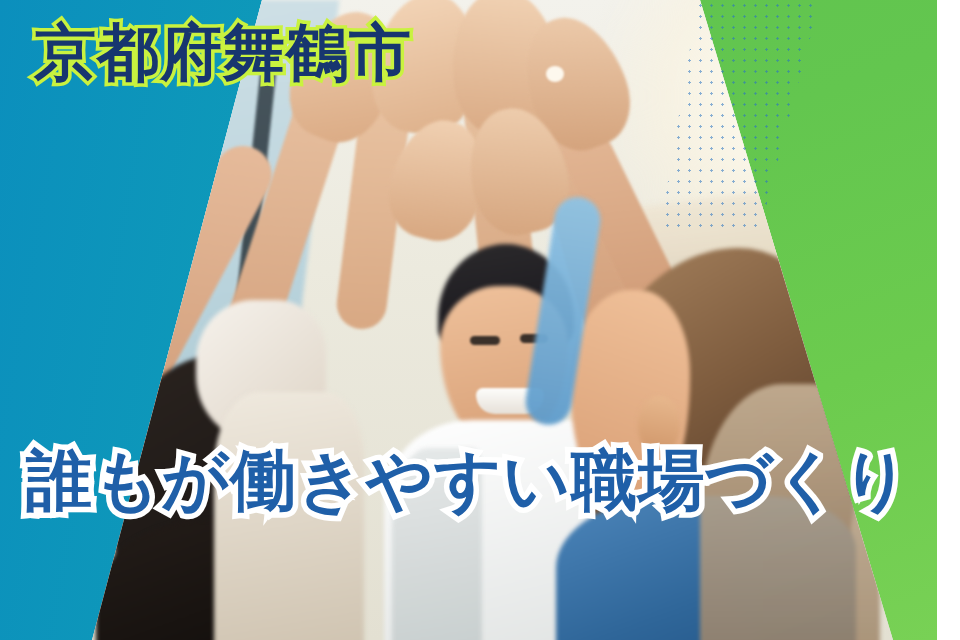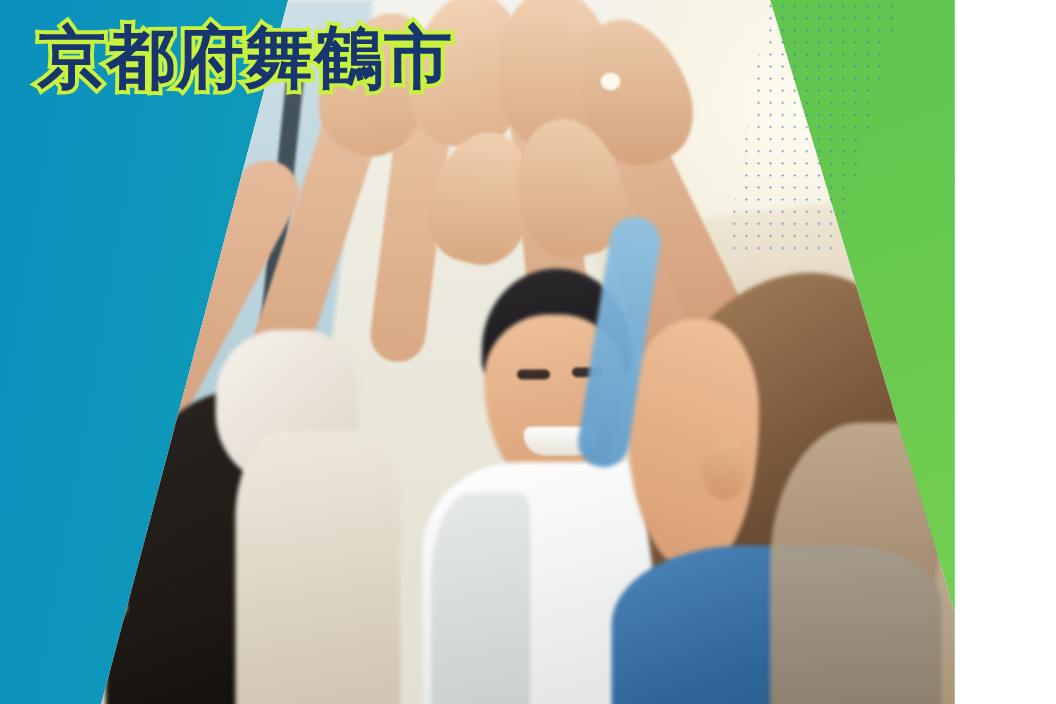--- a/index.html
+++ b/index.html
@@ -6,24 +6,24 @@
     margin: 0;
     padding: 0;
     background: #ffffff;
   }
   body {
     font-family: "Liberation Sans", sans-serif;
   }
 
   #banner {
     position: relative;
-    width: 868px;
+    width: 937px;
     height: 640px;
     overflow: hidden;
-    background: #5eead4;
+    background: #e5e5e5;
   }
 
   
   .bg-teal {
     position: absolute;
     inset: 0;
     background: linear-gradient(100deg, #0b8fbd 0%, #0f9cb8 35%, #16a8ae 65%, #1cb3a4 100%);
     clip-path: polygon(0 0, 268px 0, 100px 640px, 0 640px);
   }
   .bg-green {
@@ -205,15 +205,16 @@
 
       <div class="blob" style="left:700px;top:384px;width:180px;height:280px;background:linear-gradient(180deg,#cbb79c,#9d8468);border-radius:46% 38% 0 0;opacity:.85;"></div>
     </div>
   </div>
 
   <div class="bg-dots"></div>
 
   <div class="kicker">京都府舞鶴市</div>
 
   <div class="headline">
+    <span class="ln">誰もが働きやすい職場づくり</span>
   </div>
 
 </div>
 
 </body></html>

